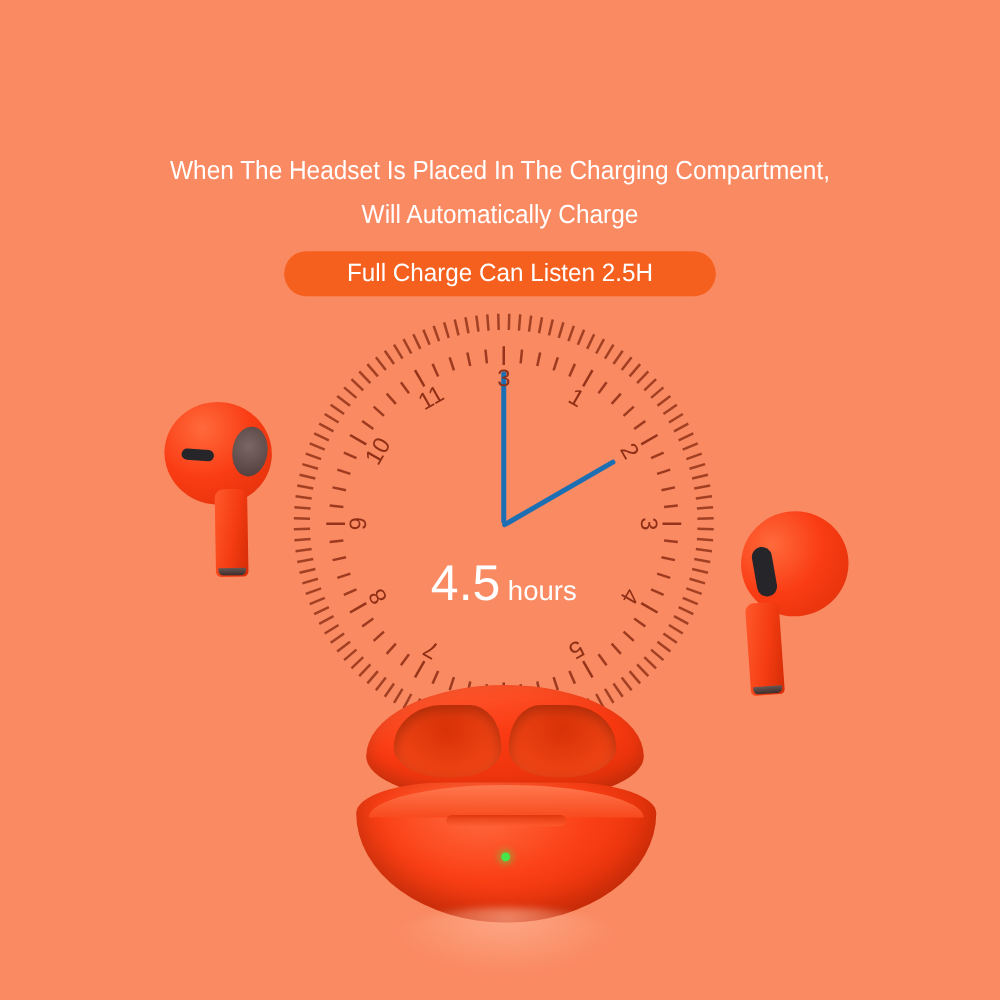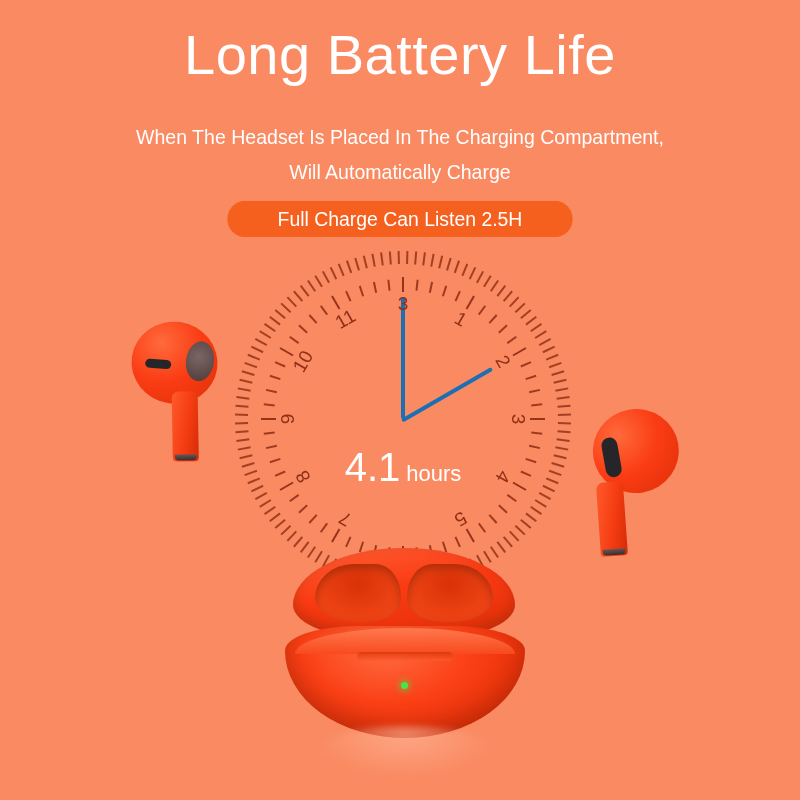--- a/index.html
+++ b/index.html
@@ -153,34 +153,33 @@
     border-radius:50%;
     background:radial-gradient(ellipse at 50% 18%,rgba(255,180,150,.65) 0%,rgba(250,138,98,0) 72%);
     filter:blur(3px);
   }
 </style>
 </head>
 <body>
 
 <div id="stage">
 
-  <div class="title">Long Battery Life</div>
 
   <div class="subtitle">
     <span>When The Headset Is Placed In The Charging Compartment,</span>
     <span>Will Automatically Charge</span>
   </div>
 
   <div class="pill">Full Charge Can Listen 2.5H</div>
 
   <div class="clock" id="clock">
     <div class="hand minute"></div>
     <div class="hand hour" id="hourHand" style="transform: rotate(60deg);"></div>
     <div class="centerlabel">
-      <span class="big">4.1</span><span class="small">hours</span>
+      <span class="big">4.5</span><span class="small">hours</span>
     </div>
   <div class="tick minor big" style="transform: rotate(0deg);">
         <i></i>
       </div>
       <div class="tick minor" style="transform: rotate(6deg);">
         <i></i>
       </div>
       <div class="tick minor" style="transform: rotate(12deg);">
         <i></i>
       </div>

